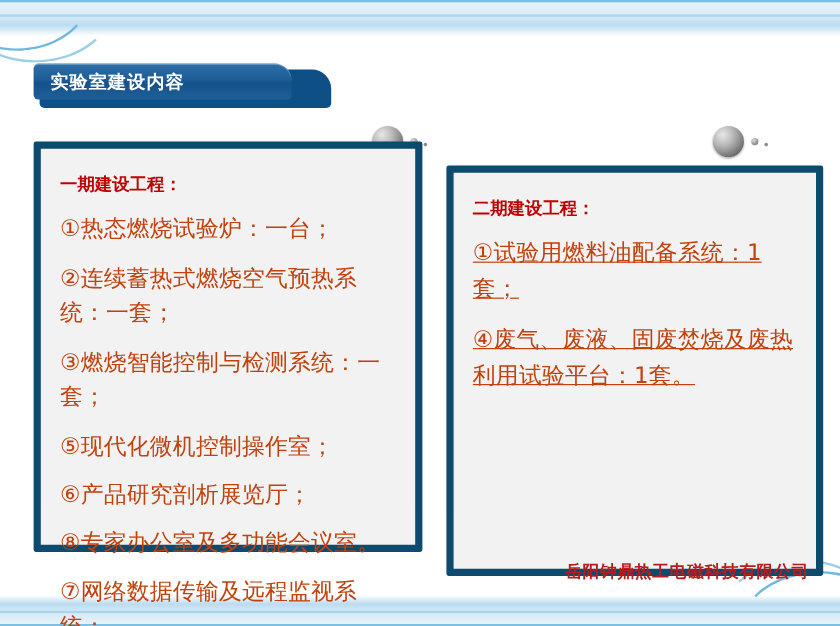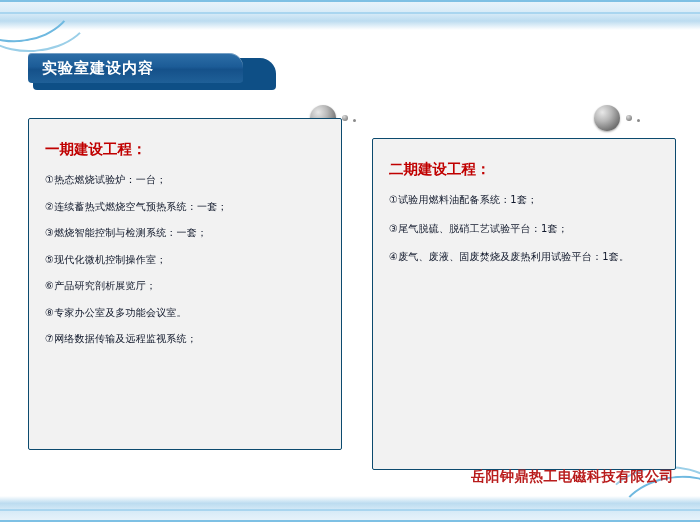--- a/index.html
+++ b/index.html
@@ -108,21 +108,21 @@
     font-weight: bold;
     letter-spacing: 1px;
     white-space: nowrap;
   }
 
   
   .panel {
     position: absolute;
     top: 118px;
     background: #f2f2f2;
-    border: 1px solid #0c4a6e;
+    border: 6px solid #0c4a6e;
     border-radius: 2px;
   }
   .panel-left {
     left: 28px;
     width: 312px;
     height: 330px;
   }
   .panel-right {
     left: 372px;
     width: 302px;
@@ -134,28 +134,29 @@
     font-size: 14.5px;
     font-weight: bold;
     margin: 0 0 14px 0;
     padding: 0;
     line-height: 1.2;
   }
   .panel-inner {
     padding: 22px 16px 10px 16px;
   }
   .panel-item {
-    color: #0f172a;
-    font-size: 10px;
+    color: #c2410c;
+    font-size: 19px;
     line-height: 1.55;
     margin-bottom: 11px;
     letter-spacing: 0.2px;
   }
   .panel-right .panel-item {
     margin-bottom: 13px;
+    text-decoration: underline;
   }
 
   
   .sphere {
     position: absolute;
     width: 26px;
     height: 26px;
     border-radius: 50%;
     background: radial-gradient(circle at 32% 28%, #e8e8e8 0%, #b8b8b8 35%, #6f6f6f 75%, #4a4a4a 100%);
     box-shadow: 0 1px 2px rgba(0,0,0,0.35);
@@ -233,20 +234,19 @@
       <div class="panel-item">⑥产品研究剖析展览厅；</div>
       <div class="panel-item">⑧专家办公室及多功能会议室。</div>
       <div class="panel-item">⑦网络数据传输及远程监视系统；</div>
     </div>
   </div>
 
   <div class="panel panel-right">
     <div class="panel-inner">
       <p class="panel-heading">二期建设工程：</p>
       <div class="panel-item">①试验用燃料油配备系统：1套；</div>
-      <div class="panel-item">③尾气脱硫、脱硝工艺试验平台：1套；</div>
       <div class="panel-item">④废气、废液、固废焚烧及废热利用试验平台：1套。</div>
     </div>
   </div>
 
   <div class="footer-company">岳阳钟鼎热工电磁科技有限公司</div>
 
 </div>
 
 </body></html>

